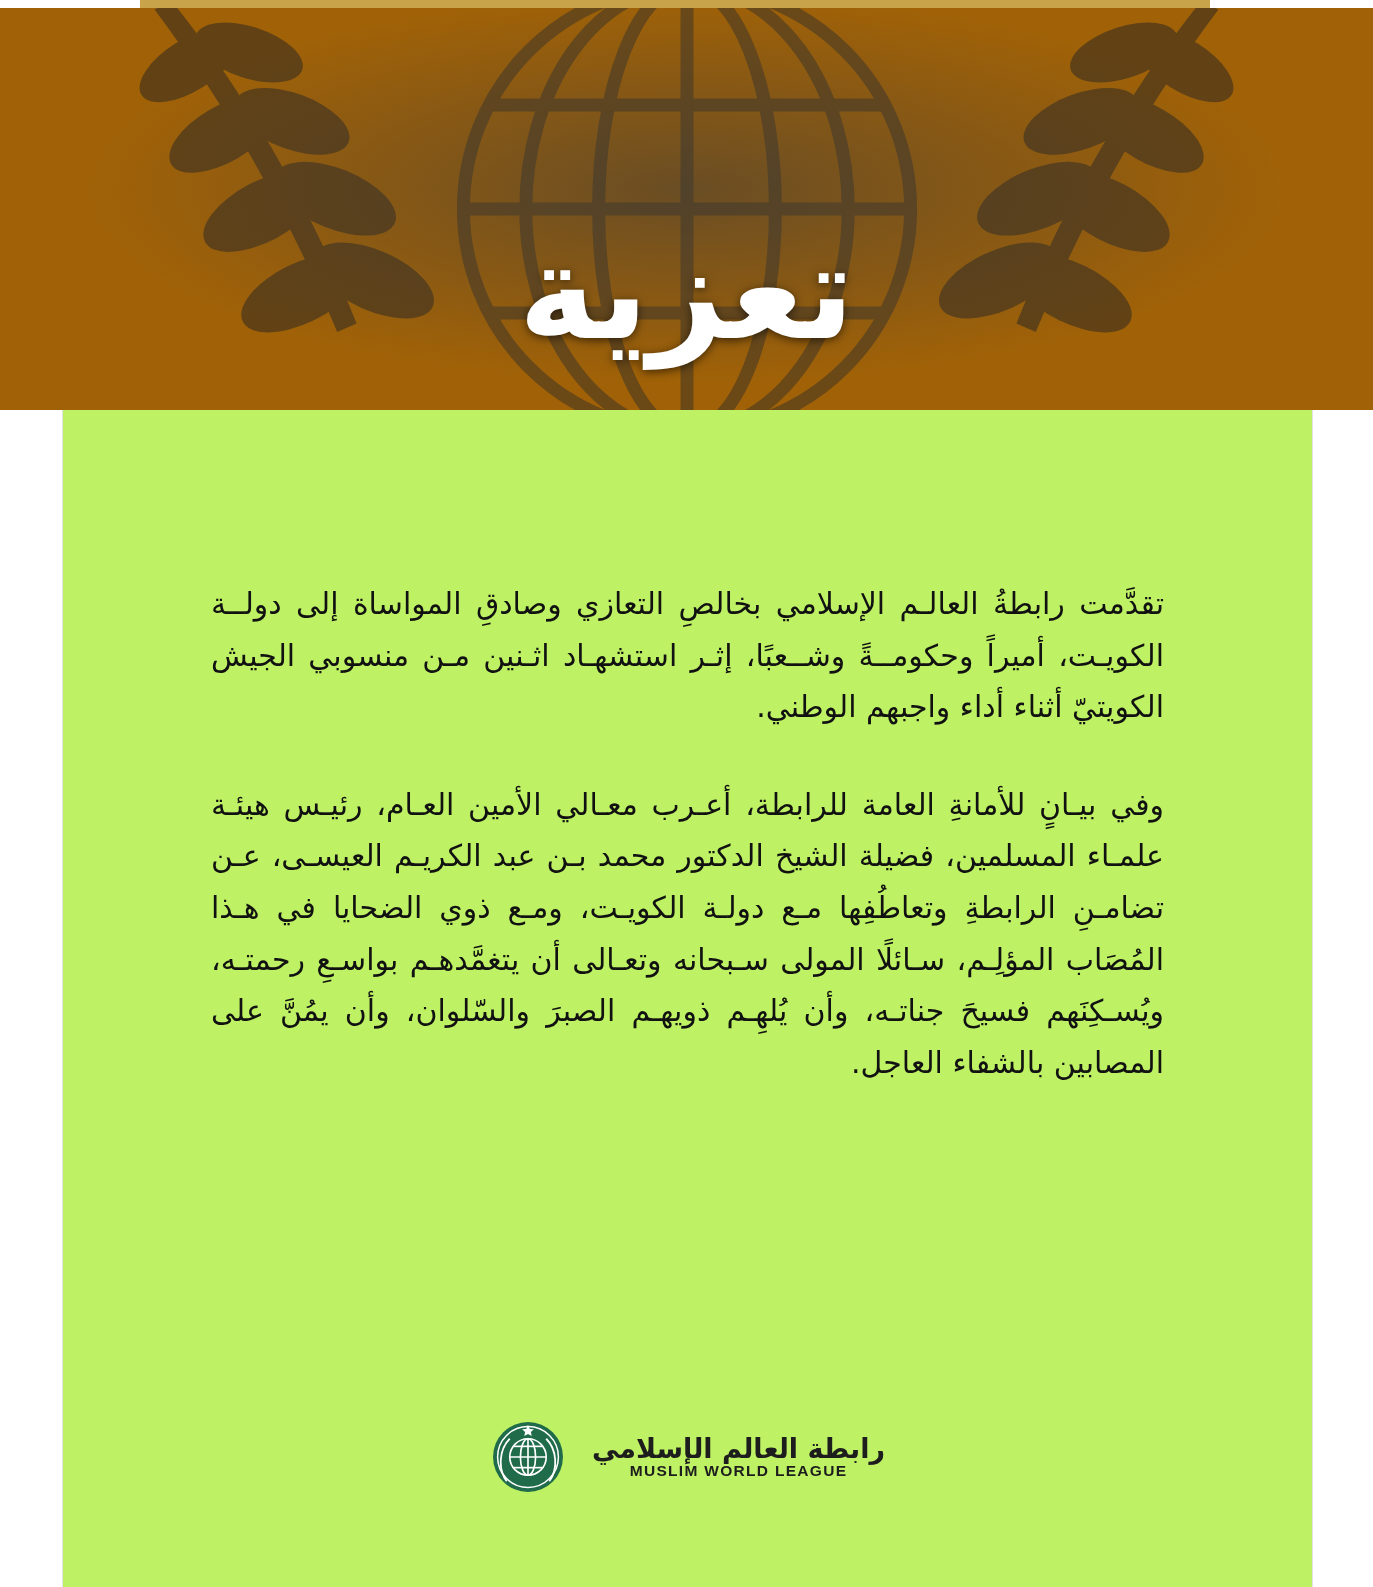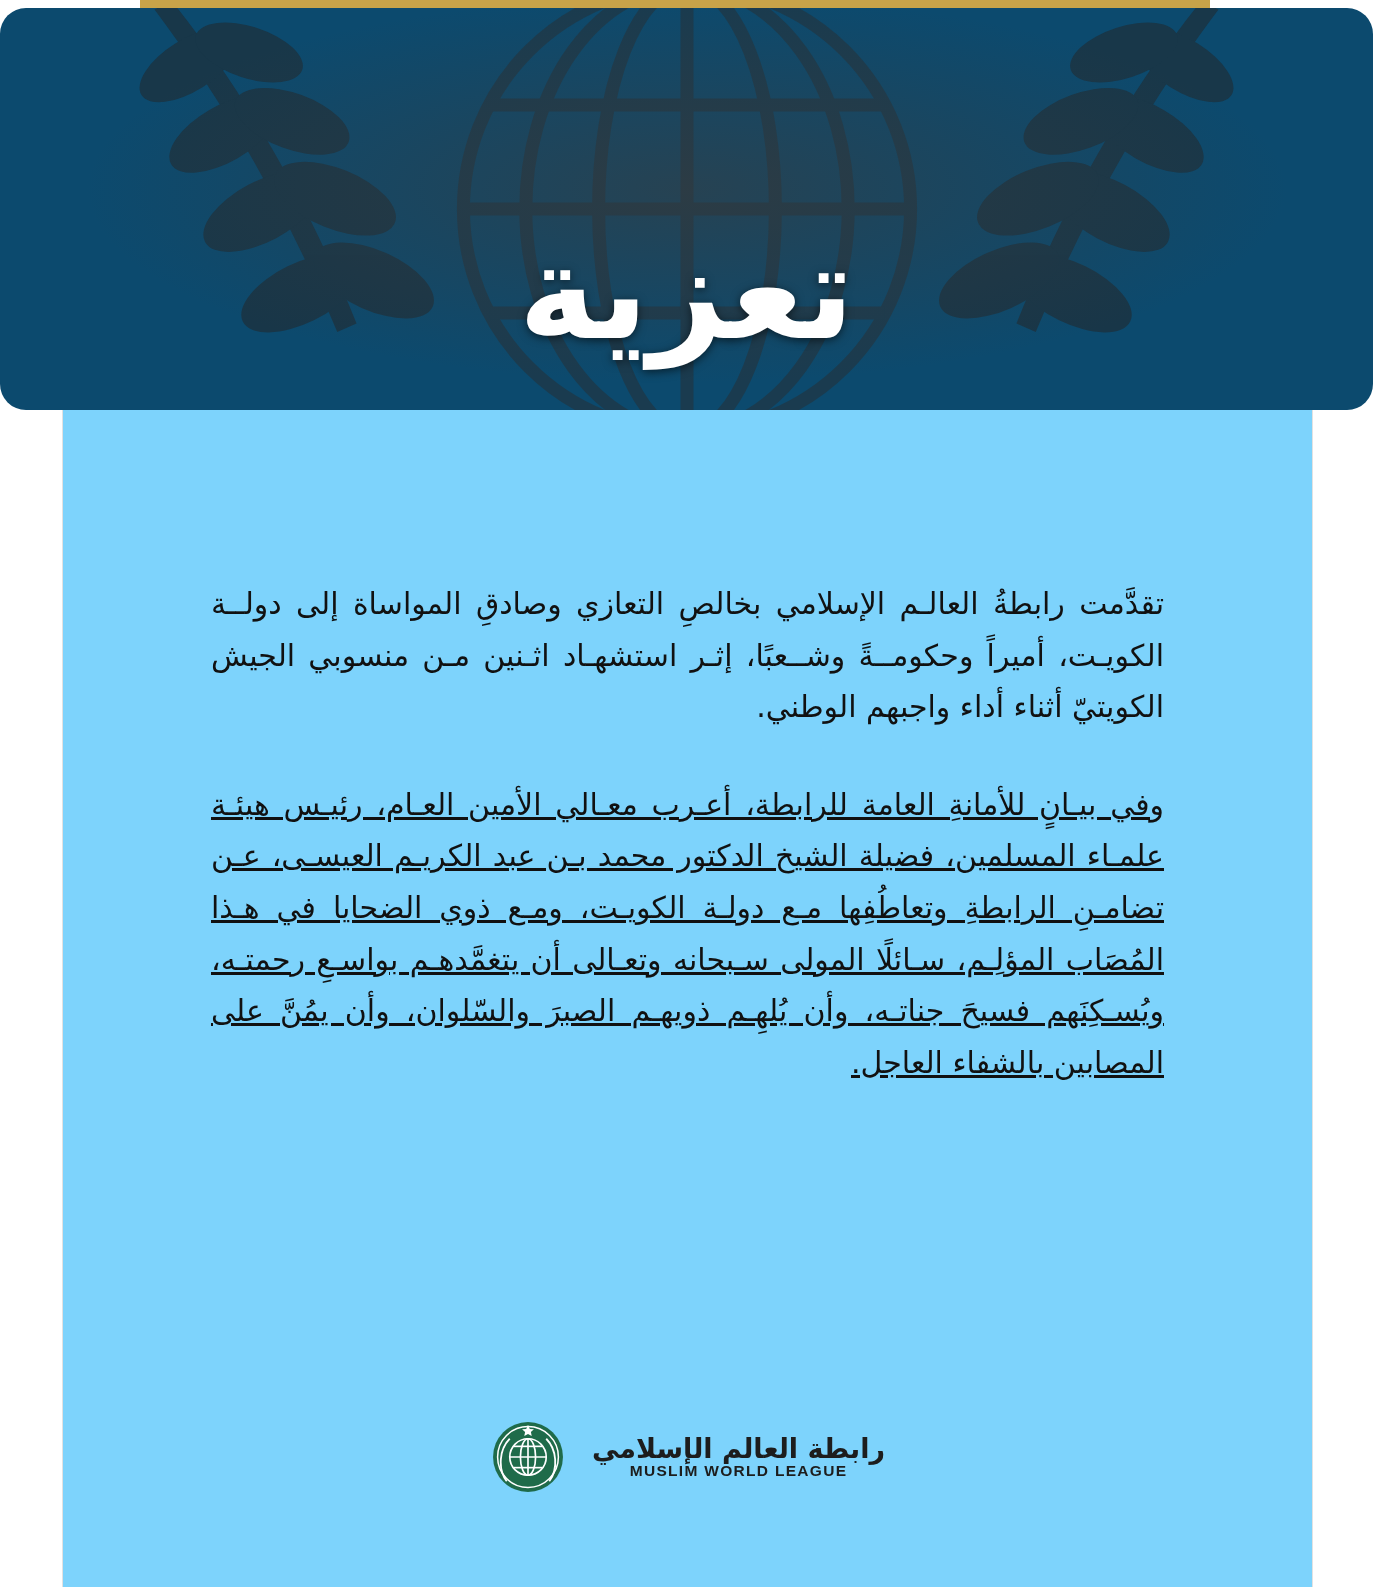--- a/index.html
+++ b/index.html
@@ -25,23 +25,22 @@
     background: #c8a349;
   }
 
   
   .header-band {
     position: absolute;
     top: 8px;
     left: 0;
     width: 1373px;
     height: 402px;
-    background: #0c4a6e;
+    background: #a16207;
     overflow: hidden;
-    border-radius: 26px;
   }
   .header-band::after {
     
     content: "";
     position: absolute;
     inset: 0;
     background: radial-gradient(ellipse at 50% 45%, rgba(60,60,60,0.55) 0%, rgba(20,20,20,0.0) 62%);
     pointer-events: none;
   }
 
@@ -86,40 +85,40 @@
     z-index: 3;
   }
 
   
   .sheet {
     position: absolute;
     top: 410px;
     left: 62px;
     width: 1249px;
     height: 1177px;
-    background: #7dd3fc;
+    background: #bef264;
     border-left: 1px solid #e2e2e2;
     border-right: 1px solid #e2e2e2;
   }
 
   .body-text {
     position: absolute;
     top: 168px;
     right: 148px;
     left: 148px;
     color: #111111;
     font-family: "DejaVu Sans", "Liberation Sans", sans-serif;
     font-size: 30px;
     line-height: 1.72;
     text-align: justify;
     text-align-last: right;
     direction: rtl;
   }
   .body-text p { margin: 0 0 46px 0; }
-  .body-text p:last-child { margin-bottom: 0; text-decoration: underline; }
+  .body-text p:last-child { margin-bottom: 0; }
 
   
   .footer-logo {
     position: absolute;
     bottom: 92px;
     left: 0;
     right: 0;
     display: flex;
     flex-direction: row-reverse;
     align-items: center;

